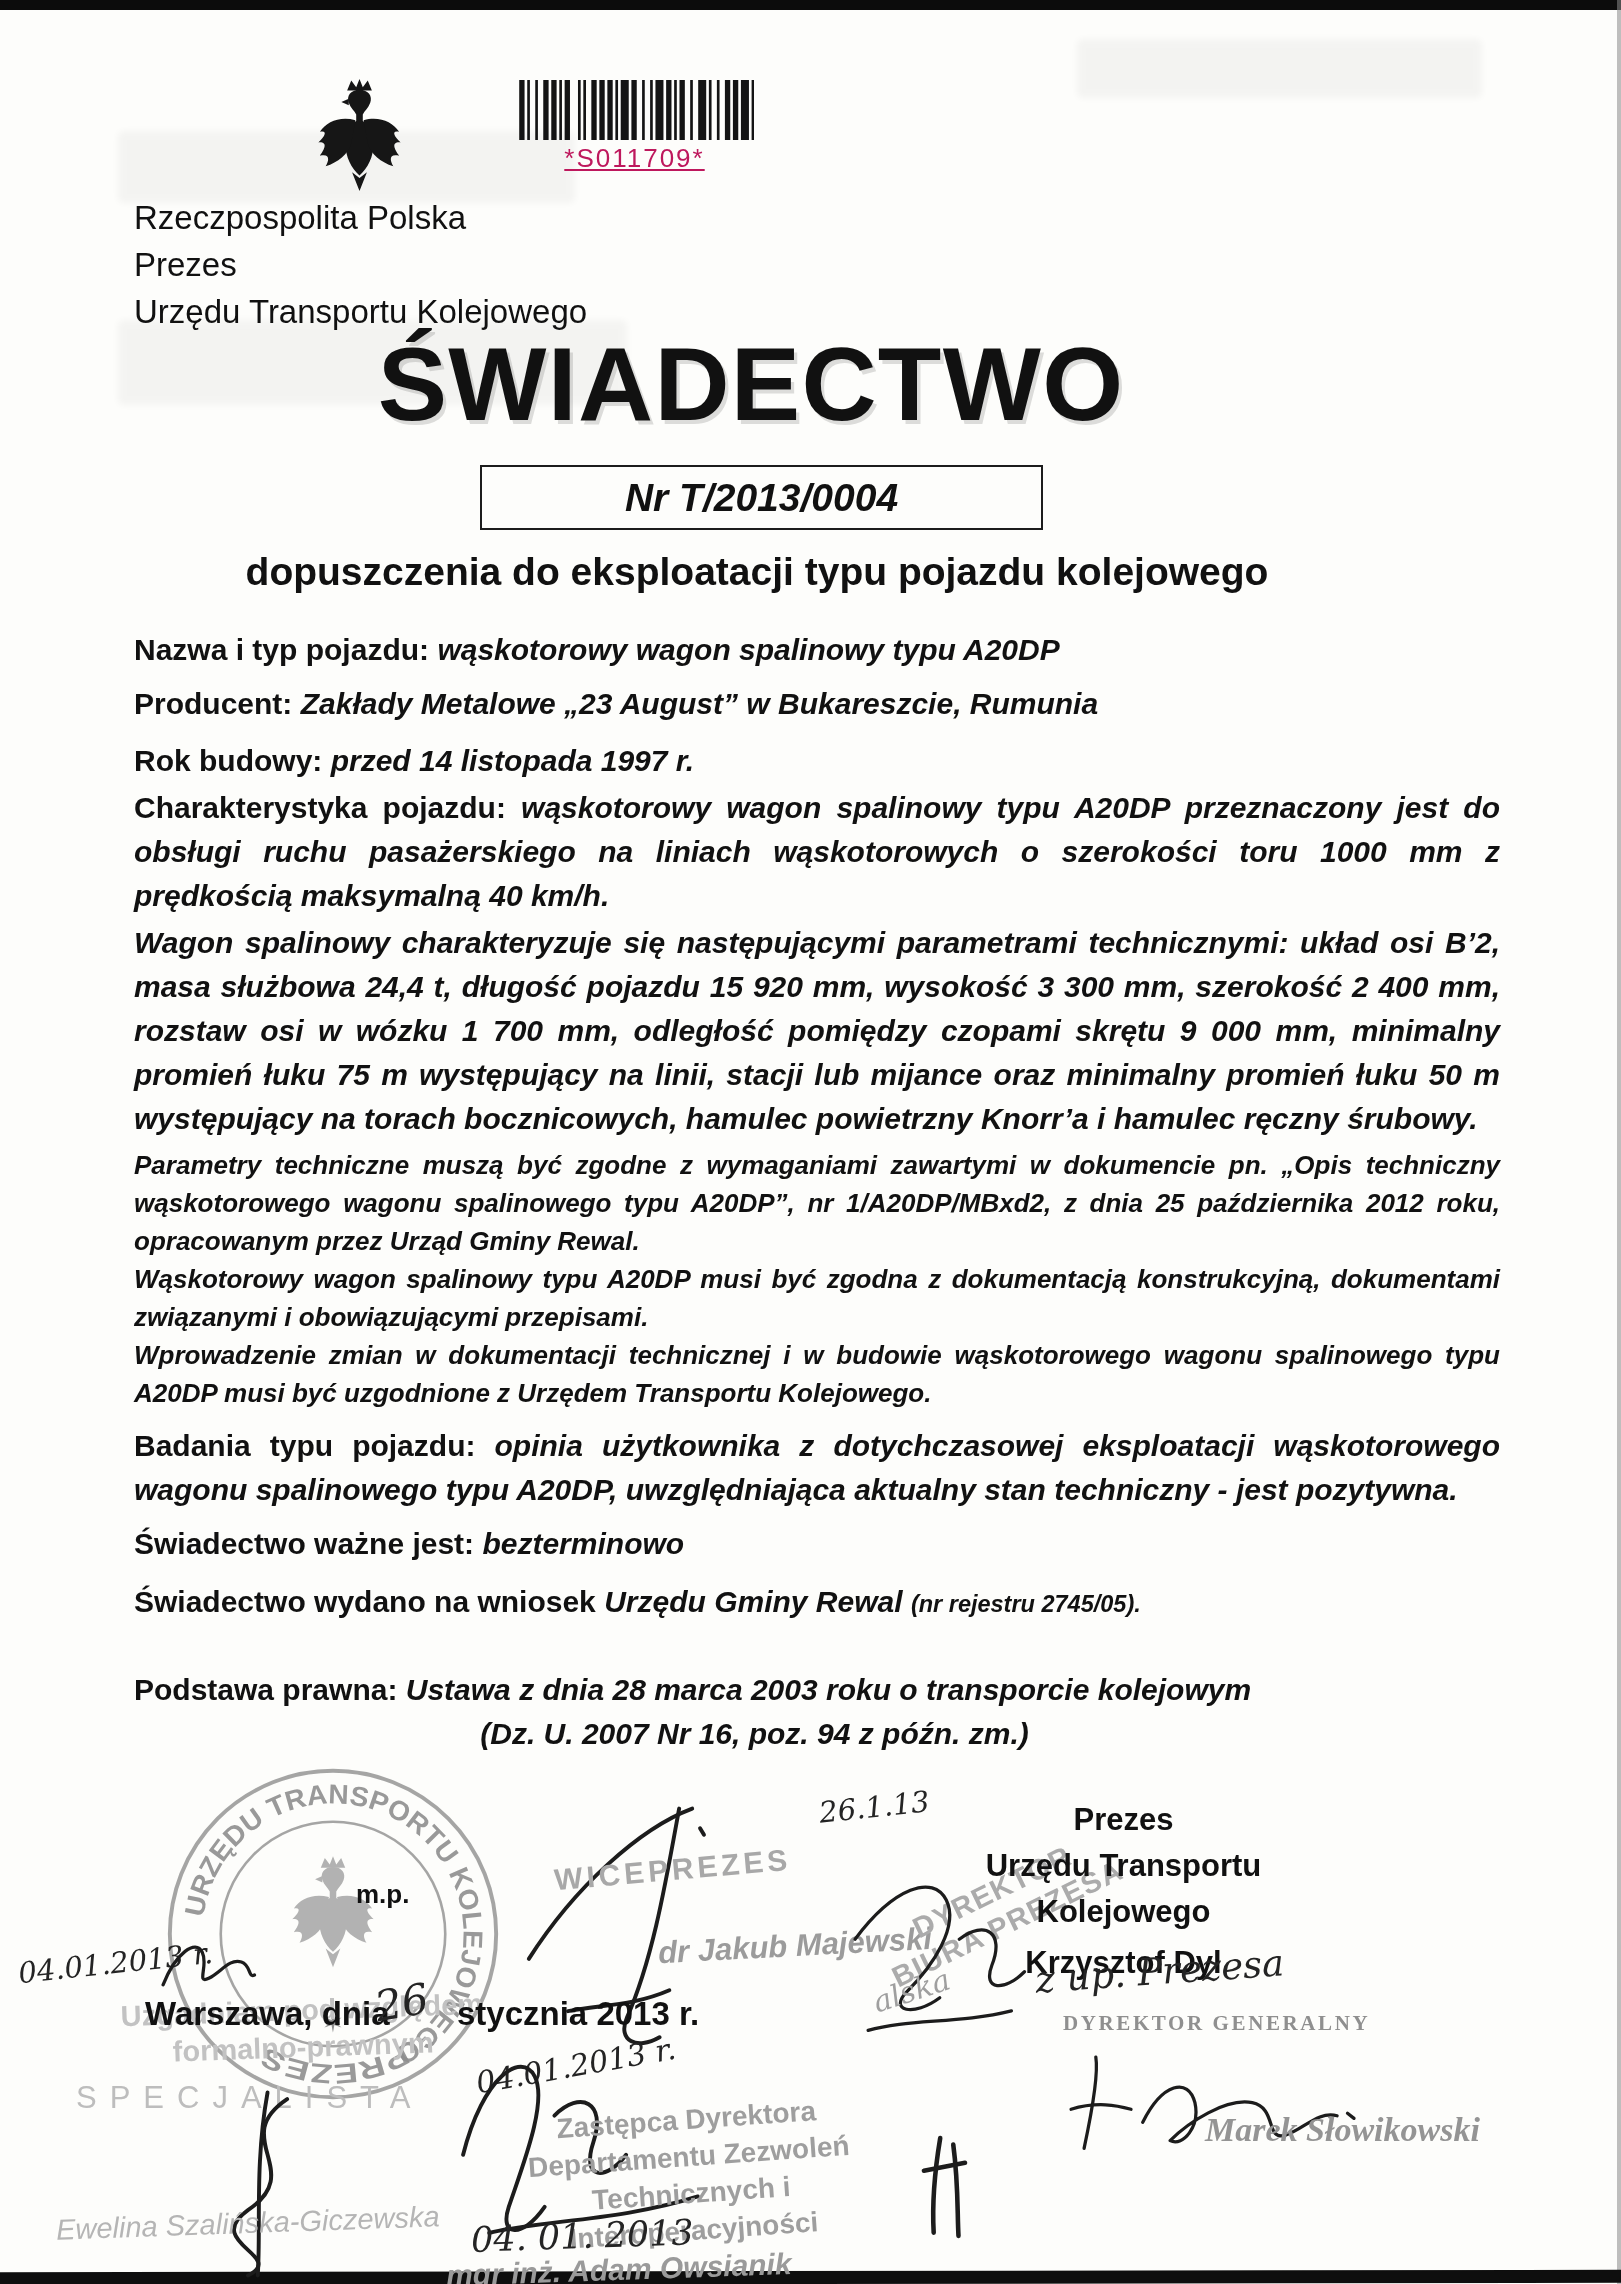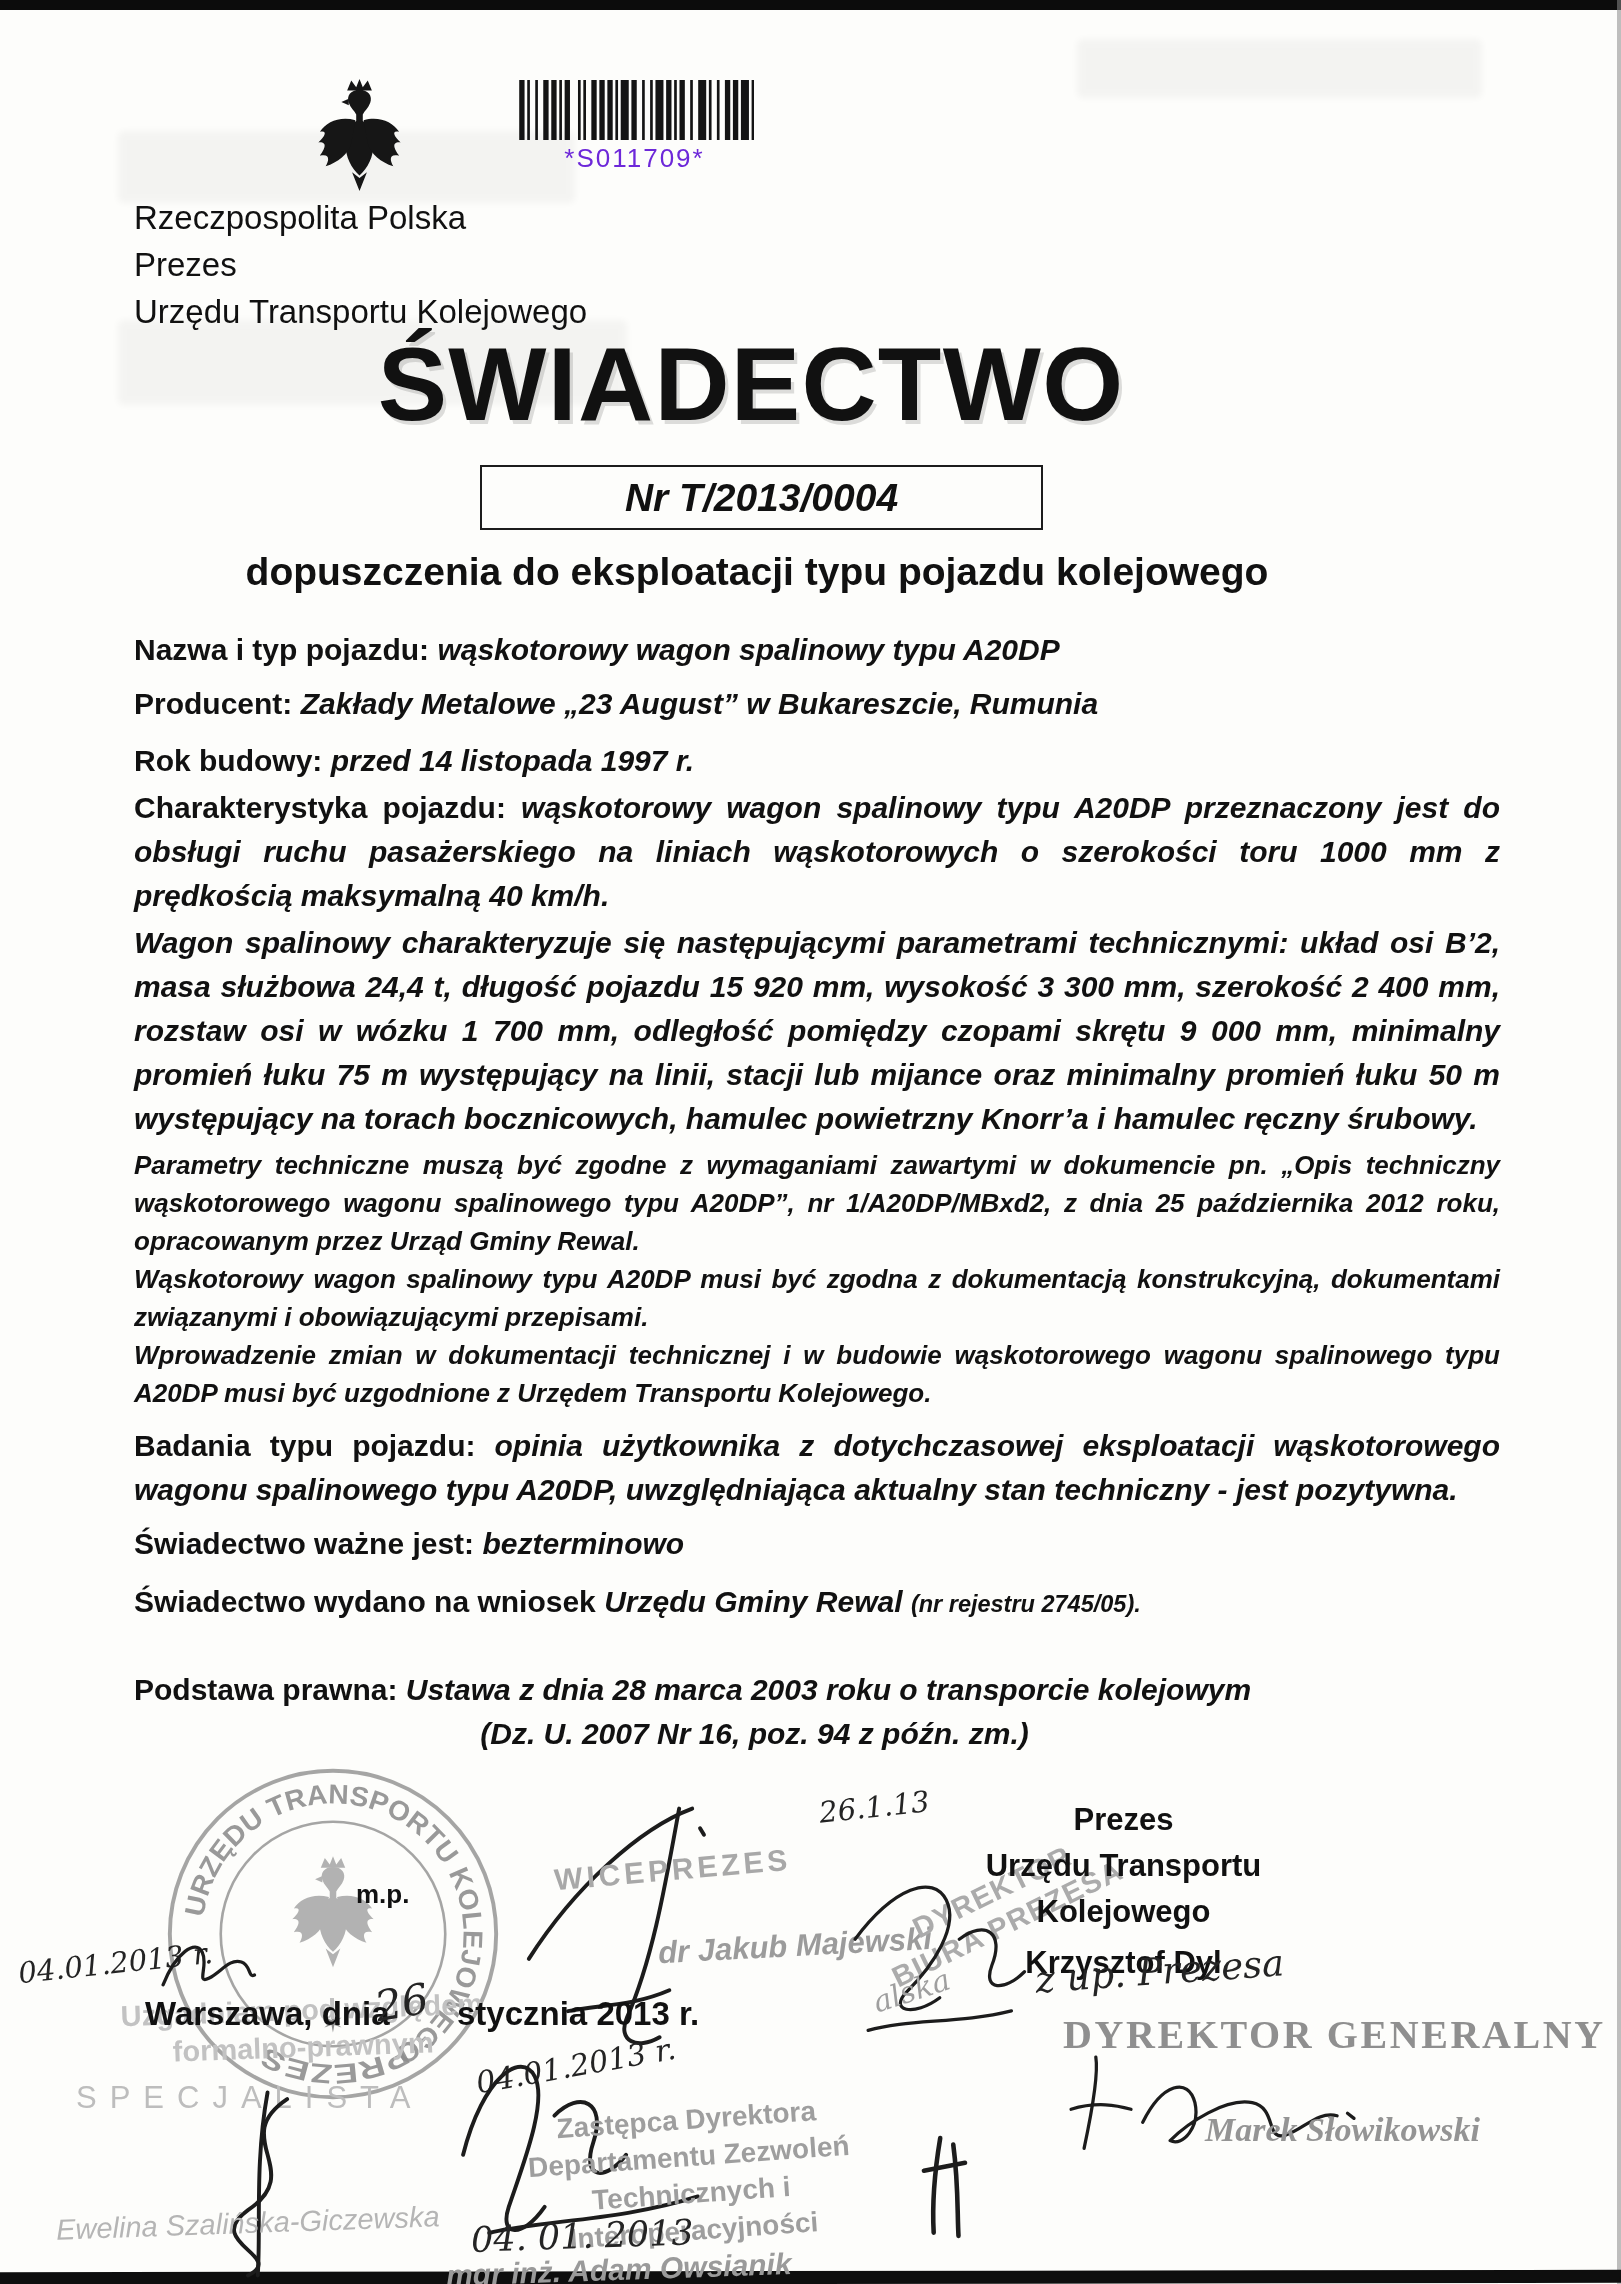--- a/index.html
+++ b/index.html
@@ -11,21 +11,21 @@
   
   .edge-top{position:absolute;left:0;top:0;width:1622px;height:10.4px;background:#0c0c0c;}
   .edge-bottom{position:absolute;left:0;top:2271px;width:1622px;height:13px;background:#0e0e0e;transform:rotate(-0.08deg);}
   .edge-right{position:absolute;right:0;top:0;width:4.6px;height:2284px;background:#8a8a8a;opacity:.55;}
   .ghost{position:absolute;background:#000;opacity:.035;filter:blur(3.9px);border-radius:5.2px;}
 
   
   .emblem{position:absolute;left:310px;top:77px;width:99px;height:116px;color:#161616;}
   .barcode-wrap{position:absolute;left:515px;top:80px;width:239px;text-align:center;}
   .barcode-svg{width:239px;height:60px;display:block;}
-  .barcode-text{font-size:26px;letter-spacing:2px;color:#6d28d9;margin-top:2.6px;}
+  .barcode-text{font-size:26px;letter-spacing:2px;color:#be185d;margin-top:2.6px;text-decoration:underline;}
   .org{position:absolute;left:134px;top:194px;width:522px;text-align:left;
        font-size:33px;font-weight:normal;line-height:47px;}
   .doc-title{position:absolute;left:98px;top:325px;width:1306px;text-align:center;
        font-size:104px;font-weight:bold;letter-spacing:1.3px;
        text-shadow:3.3px 3.9px 0 rgba(70,70,70,.18);}
   .nr-box{position:absolute;left:480px;top:465px;width:559px;height:61px;
        border:2.6px solid #1c1c1c;text-align:center;line-height:61px;
        font-size:39px;font-weight:bold;font-style:italic;}
   .subtitle{position:absolute;left:91px;top:550px;width:1332px;text-align:center;
        font-size:39px;font-weight:bold;}
@@ -49,21 +49,21 @@
   .signer-right .name{margin-top:5.2px;}
   .mp{left:356px;top:116px;font-size:26px;font-weight:bold;}
   .wice{left:554px;top:90px;font-size:30px;font-weight:bold;letter-spacing:3.9px;color:#a8a8a8;transform:rotate(-5deg);}
   .majname{left:658px;top:165px;font-size:31px;font-weight:bold;font-style:italic;color:#9b9b9b;transform:rotate(-3deg);}
   .d26{left:819px;top:27.4px;font-size:29px;transform:rotate(-6deg);}
   .dyrbiura{left:863px;top:110px;width:274px;text-align:center;font-size:29px;font-weight:bold;
             letter-spacing:1.3px;color:#ababab;transform:rotate(-26deg);line-height:35px;}
   .alska{left:872px;top:210px;font-size:30px;color:#9f9f9f;transform:rotate(-18deg);}
   .zup{left:1035px;top:187px;font-size:37px;transform:rotate(-4deg);}
   .dyrgen{left:1063px;top:248px;font-family:"Liberation Serif",serif;font-weight:bold;
-          font-size:40px;letter-spacing:2.6px;color:#8f8f8f;}
+          font-size:21px;letter-spacing:2.6px;color:#8f8f8f;}
   .marek{left:1205px;top:348px;font-family:"Liberation Serif",serif;font-weight:bold;font-style:italic;
          font-size:34px;color:#949494;}
   .dateleft{left:18.3px;top:183px;font-size:29px;transform:rotate(-6deg);}
   .uzg{left:110px;top:229px;width:385px;text-align:center;font-size:29px;font-weight:bold;
        color:#c2c2c2;transform:rotate(-2deg);line-height:37px;}
   .wars{left:145px;top:219px;width:588px;height:78px;}
   .wars .w1{position:absolute;left:0;top:13px;font-size:33px;font-weight:bold;}
   .wars .wday{position:absolute;left:230px;top:-3.9px;font-size:42px;transform:rotate(-10deg);}
   .wars .w2{position:absolute;left:312px;top:13px;font-size:33px;font-weight:bold;}
   .spec{left:76px;top:317px;font-size:31px;letter-spacing:13px;color:#bdbdbd;}

